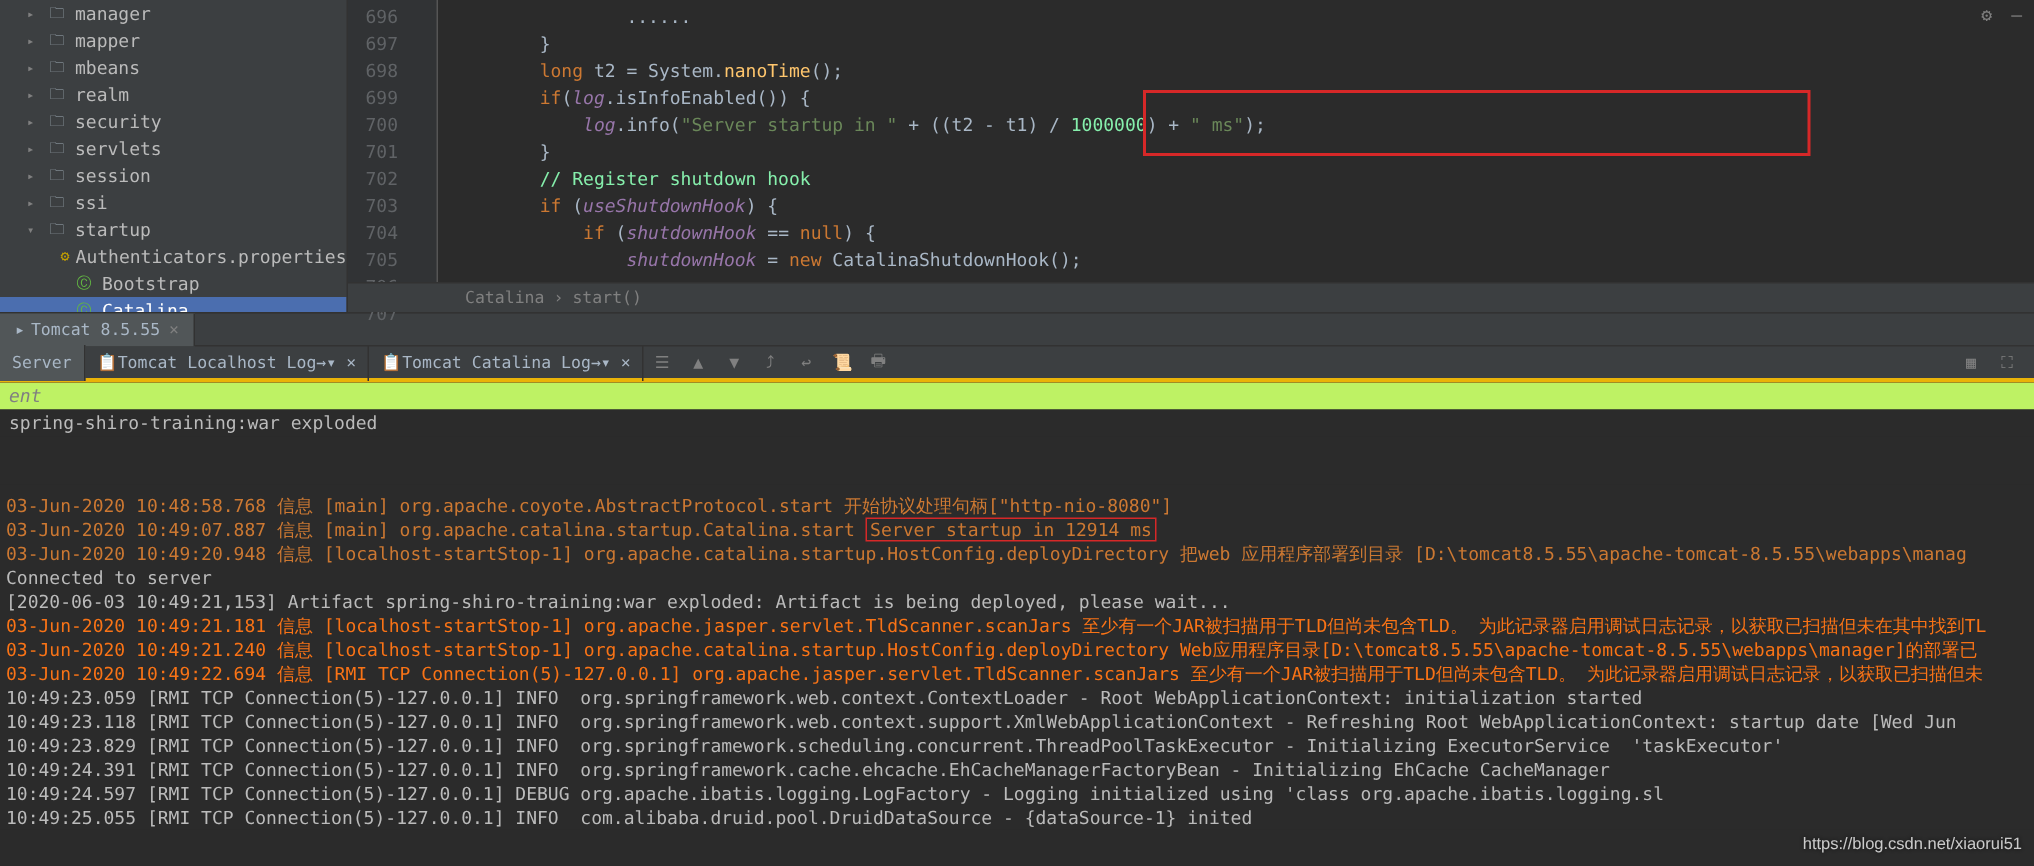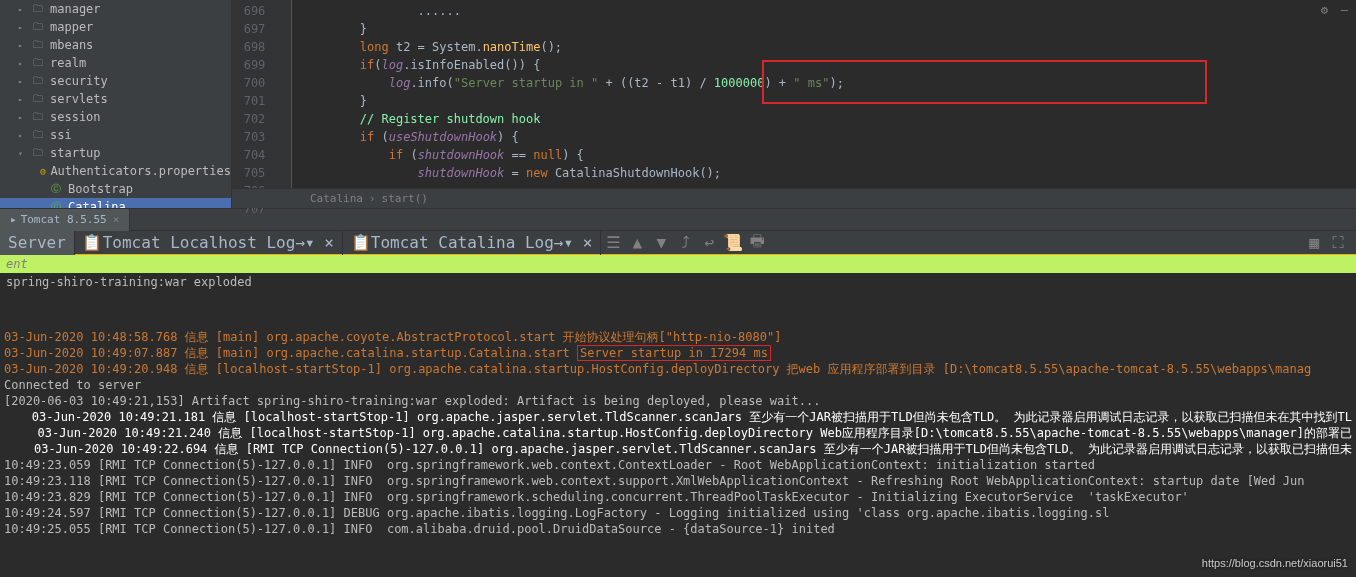--- a/index.html
+++ b/index.html
@@ -25,30 +25,30 @@
 .comment { color: #86efac; }
 .field { color: #9876aa; font-style: italic; text-align: center; }
 .highlight-box { position: absolute; border: 2px solid #d62828; top: 60px; left: 470px; width: 445px; height: 44px; pointer-events: none; }
 .breadcrumb { position: absolute; bottom: 0; left: 0; right: 0; height: 20px; background: #3c3f41; border-top: 1px solid #323232; display: flex; align-items: center; padding-left: 72px; color: #808080; font-size: 11px; }
 .breadcrumb span { margin: 0 6px; }
 .bottom-panel { border-top: 1px solid #323232; }
 .panel-tabs { height: 22px; background: #3c3f41; display: flex; align-items: center; border-bottom: 1px solid #323232; }
 .panel-tab { padding: 0 10px; height: 22px; display: flex; align-items: center; border-right: 1px solid #323232; font-size: 11px; }
 .panel-tab.active { background: #515658; }
 .panel-tab .close { margin-left: 6px; color: #808080; cursor: pointer; }
-.toolbar-row { height: 24px; background: #3c3f41; display: flex; align-items: center; border-bottom: 1px solid #eab308; font-size: 16px; position: relative; }
+.toolbar-row { height: 24px; background: #3c3f41; display: flex; align-items: center; border-bottom: 3px solid #eab308; font-size: 11px; position: relative; }
 .tb-btn { padding: 0 8px; height: 24px; display: flex; align-items: center; border-right: 1px solid #323232; cursor: pointer; }
 .tb-btn.active { background: #515658; }
 .tb-icon { width: 24px; height: 24px; display: inline-flex; align-items: center; justify-content: center; color: #808080; cursor: pointer; }
 .tb-right { position: absolute; right: 6px; display: flex; }
 .status-line { padding: 2px 6px; color: #808080; background: #bef264; font-style: italic; }
 .artifact-line { padding: 2px 6px; color: #bbbbbb; background: #2b2b2b; }
 .console { background: #2b2b2b; padding: 6px 4px 0 4px; line-height: 16px; overflow: hidden; }
 .log-line { white-space: pre; color: #cc7832; }
-.log-line.error { color: #ffffff; text-align: right; }
+.log-line.error { color: #f97316; }
 .log-line.white { color: #bbbbbb; }
 .log-line .hl { border: 1px solid #d62828; padding: 0 2px; }
 .watermark { position: absolute; right: 8px; bottom: 8px; color: #ffffff; opacity: 0.75; font-family: Arial, sans-serif; font-size: 11px; text-shadow: 0 0 3px #000; }
 .gear-icon { position: absolute; right: 28px; top: 3px; color: #808080; cursor: pointer; }
 .minus-icon { position: absolute; right: 8px; top: 3px; color: #808080; cursor: pointer; }
 </style>
 </head>
 <body>
 
 <div class="main-split">
@@ -177,28 +177,29 @@
     <div class="tb-right">
       <span class="tb-icon">▦</span>
       <span class="tb-icon">⛶</span>
     </div>
   </div>
   <div class="status-line">ent</div>
   <div class="artifact-line">spring-shiro-training:war exploded</div>
   <div style="height:32px;background:#2b2b2b;"></div>
   <div class="console" id="console">
       <div class="log-line ">03-Jun-2020 10:48:58.768 信息 [main] org.apache.coyote.AbstractProtocol.start 开始协议处理句柄["http-nio-8080"]</div>
-      <div class="log-line ">03-Jun-2020 10:49:07.887 信息 [main] org.apache.catalina.startup.Catalina.start <span class="hl">Server startup in 17294 ms</span></div>
+      <div class="log-line ">03-Jun-2020 10:49:07.887 信息 [main] org.apache.catalina.startup.Catalina.start <span class="hl">Server startup in 12914 ms</span></div>
       <div class="log-line ">03-Jun-2020 10:49:20.948 信息 [localhost-startStop-1] org.apache.catalina.startup.HostConfig.deployDirectory 把web 应用程序部署到目录 [D:\tomcat8.5.55\apache-tomcat-8.5.55\webapps\manag</div>
       <div class="log-line white">Connected to server</div>
       <div class="log-line white">[2020-06-03 10:49:21,153] Artifact spring-shiro-training:war exploded: Artifact is being deployed, please wait...</div>
       <div class="log-line error">03-Jun-2020 10:49:21.181 信息 [localhost-startStop-1] org.apache.jasper.servlet.TldScanner.scanJars 至少有一个JAR被扫描用于TLD但尚未包含TLD。 为此记录器启用调试日志记录，以获取已扫描但未在其中找到TL</div>
       <div class="log-line error">03-Jun-2020 10:49:21.240 信息 [localhost-startStop-1] org.apache.catalina.startup.HostConfig.deployDirectory Web应用程序目录[D:\tomcat8.5.55\apache-tomcat-8.5.55\webapps\manager]的部署已</div>
       <div class="log-line error">03-Jun-2020 10:49:22.694 信息 [RMI TCP Connection(5)-127.0.0.1] org.apache.jasper.servlet.TldScanner.scanJars 至少有一个JAR被扫描用于TLD但尚未包含TLD。 为此记录器启用调试日志记录，以获取已扫描但未</div>
       <div class="log-line white">10:49:23.059 [RMI TCP Connection(5)-127.0.0.1] INFO  org.springframework.web.context.ContextLoader - Root WebApplicationContext: initialization started</div>
       <div class="log-line white">10:49:23.118 [RMI TCP Connection(5)-127.0.0.1] INFO  org.springframework.web.context.support.XmlWebApplicationContext - Refreshing Root WebApplicationContext: startup date [Wed Jun</div>
       <div class="log-line white">10:49:23.829 [RMI TCP Connection(5)-127.0.0.1] INFO  org.springframework.scheduling.concurrent.ThreadPoolTaskExecutor - Initializing ExecutorService  'taskExecutor'</div>
+      <div class="log-line white">10:49:24.391 [RMI TCP Connection(5)-127.0.0.1] INFO  org.springframework.cache.ehcache.EhCacheManagerFactoryBean - Initializing EhCache CacheManager</div>
       <div class="log-line white">10:49:24.597 [RMI TCP Connection(5)-127.0.0.1] DEBUG org.apache.ibatis.logging.LogFactory - Logging initialized using 'class org.apache.ibatis.logging.sl</div>
       <div class="log-line white">10:49:25.055 [RMI TCP Connection(5)-127.0.0.1] INFO  com.alibaba.druid.pool.DruidDataSource - {dataSource-1} inited</div>
     </div>
 </div>
 
 <div class="watermark">https://blog.csdn.net/xiaorui51</div>
 
 </body></html>

